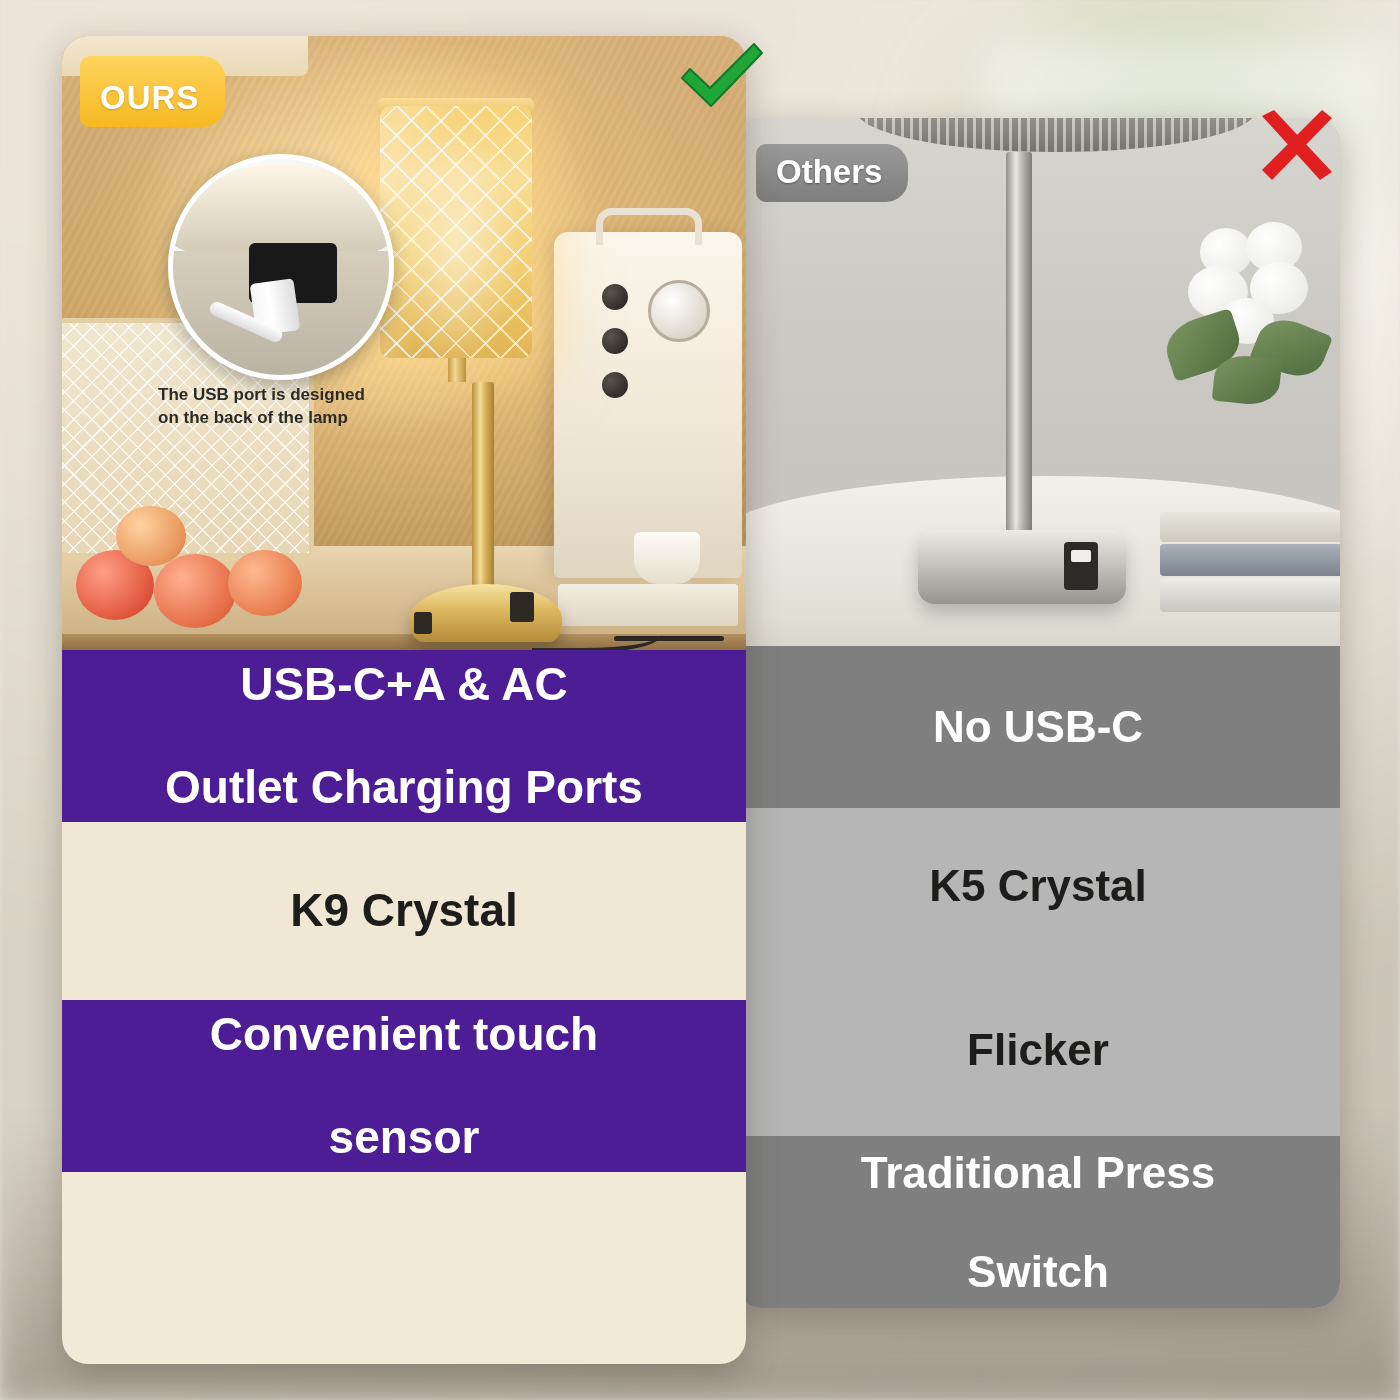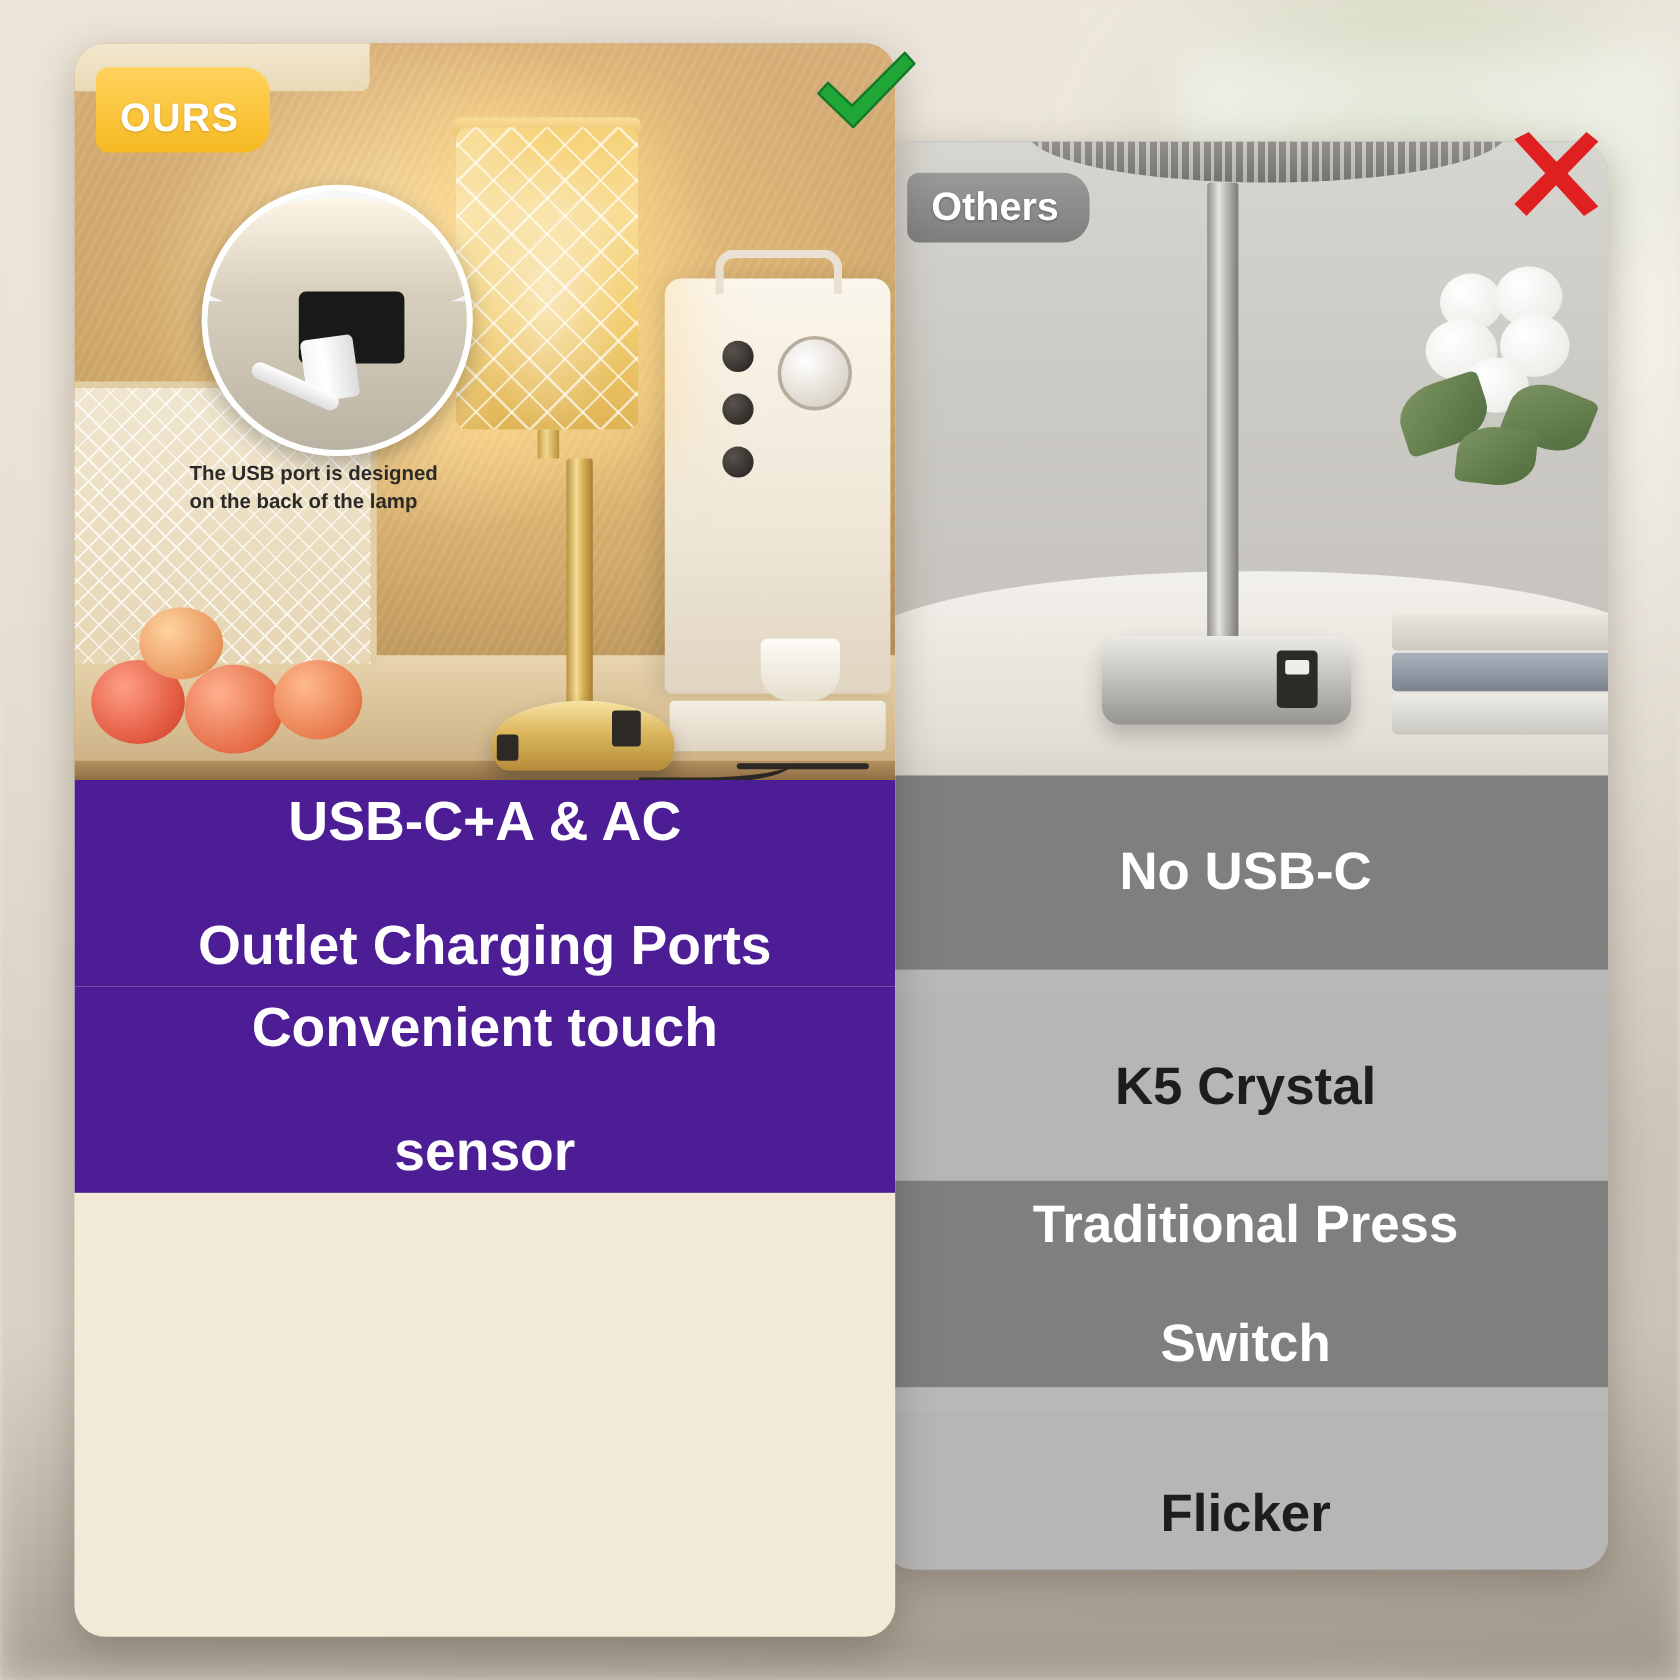--- a/index.html
+++ b/index.html
@@ -405,21 +405,20 @@
   
   #others-rows .row.dark {
     background: #7f7f7f;
     color: #ffffff;
     font-weight: bold;
   }
   #others-rows .row.light {
     background: #b6b6b6;
     color: #1d1d1b;
     font-weight: bold;
-    margin-top: 20px;
   }
   #others-row-0 { height: 162px; font-size: 44px; }
   #others-row-1 { height: 156px; font-size: 44px; }
   #others-row-2 { height: 172px; font-size: 44px; }
   #others-row-3 { height: 172px; font-size: 44px; }
 </style>
 </head>
 <body>
 
 <div id="stage">
@@ -459,28 +458,28 @@
       <div class="badge-others">Others</div>
     </div>
 
     <div class="rows" id="others-rows">
       <div class="row dark" id="others-row-0">
         <span>No USB-C</span>
       </div>
       <div class="row light" id="others-row-1">
         <span>K5 Crystal</span>
       </div>
+      <div class="row light" id="others-row-3">
+        <span>Flicker</span>
+      </div>
       <div class="row dark" id="others-row-2">
         <span>
           <span>Traditional Press</span><br>
           <span>Switch</span>
         </span>
-      </div>
-      <div class="row light" id="others-row-3">
-        <span>Flicker</span>
       </div>
     </div>
   </div>
 
   <div class="panel" id="ours-panel">
 
     <div class="photo" id="ours-photo">
       <div class="ours-wall">
         <div class="ours-wall-tex"></div>
       </div>
@@ -529,20 +528,23 @@
       <div class="badge-ours">OURS</div>
     </div>
 
     <div class="rows" id="ours-rows">
       <div class="row amber" id="ours-row-0">
         <span>
           <span>USB-C+A &amp; AC</span><br>
           <span>Outlet Charging Ports</span>
         </span>
       </div>
+      <div class="row cream" id="ours-row-1">
+        <span>K9 Crystal</span>
+      </div>
       <div class="row amber" id="ours-row-2">
         <span>
           <span>Convenient touch</span><br>
           <span>sensor</span>
         </span>
       </div>
     </div>
   </div>
 
   <svg class="check-mark" viewBox="0 0 92 76">

